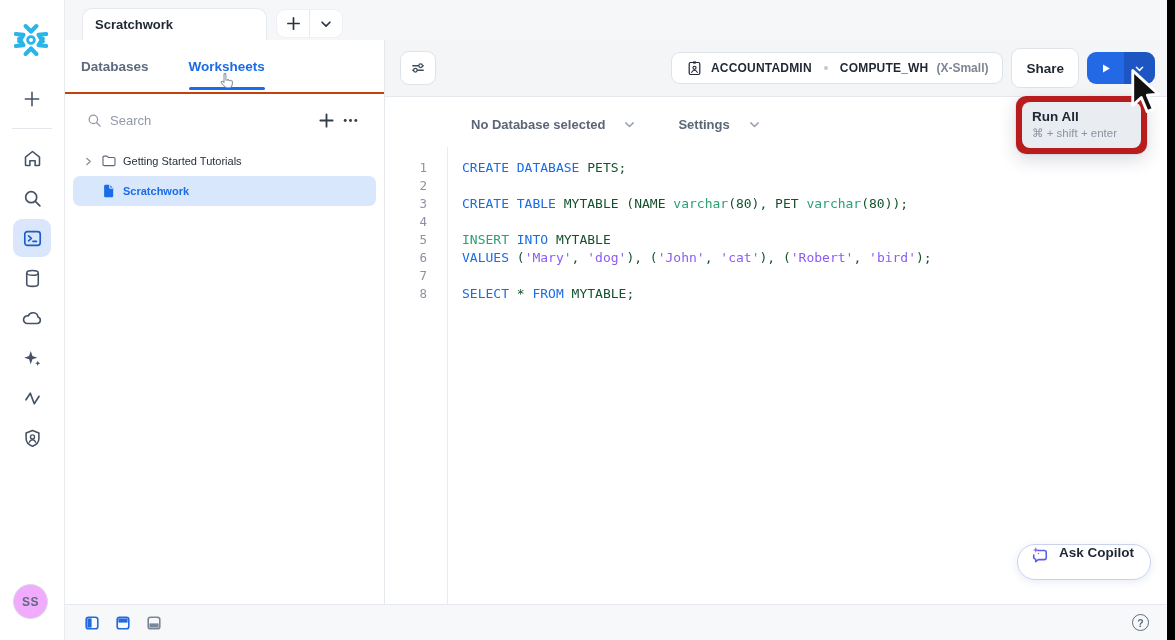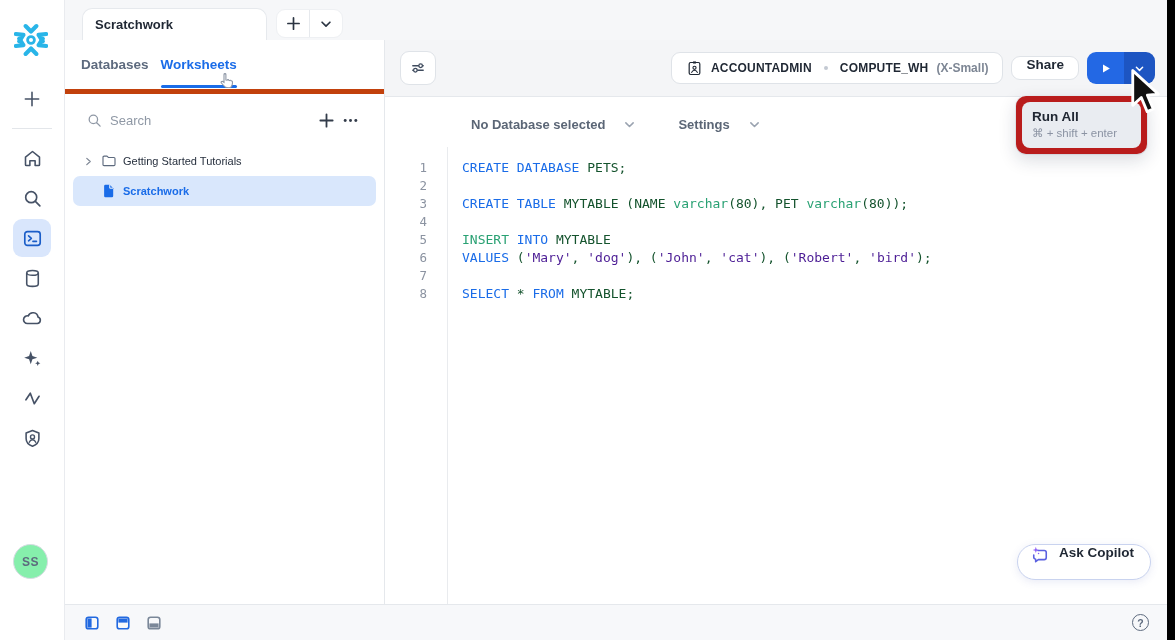--- a/index.html
+++ b/index.html
@@ -7,37 +7,37 @@
   body { font-family:"Liberation Sans", sans-serif; }
   .screen { position:relative; width:1175px; height:640px; background:#fff; overflow:hidden; }
 
   
   .rail { position:absolute; left:0; top:0; width:65px; height:640px; background:#fff; border-right:1px solid #e9ebef; z-index:5; }
   .rail-logo { position:absolute; left:14px; top:23px; width:34px; height:34px; }
   .rail-items { position:absolute; left:0; top:80px; width:64px; display:flex; flex-direction:column; align-items:center; }
   .rail-btn { width:38px; height:38px; margin-bottom:2px; border-radius:9px; display:flex; align-items:center; justify-content:center; cursor:pointer; }
   .rail-btn.active { background:#d9e6fc; }
   .rail-divider { width:40px; height:1px; background:#e3e6ea; margin:8px 0 10px 0; }
-  .rail-avatar { position:absolute; left:13px; top:544px; width:35px; height:35px; border-radius:50%; border:1.5px solid #d7dce3; background:#86efac; display:flex; align-items:center; justify-content:center; font-size:12px; font-weight:bold; color:#5d6a7e; letter-spacing:.5px; }
+  .rail-avatar { position:absolute; left:13px; top:584px; width:35px; height:35px; border-radius:50%; border:1.5px solid #d7dce3; background:#f0abfc; display:flex; align-items:center; justify-content:center; font-size:12px; font-weight:bold; color:#5d6a7e; letter-spacing:.5px; }
 
   
   .main { position:absolute; left:65px; top:0; width:1102px; height:640px; }
 
   
   .tabstrip { position:relative; height:40px; background:#f6f7f9; }
   .ws-tab { position:absolute; left:17px; top:8px; width:185px; height:32px; background:#fff; border:1px solid #e6e9ed; border-bottom:none; border-radius:10px 10px 0 0; display:flex; align-items:center; padding-left:12px; font-size:13px; font-weight:700; color:#1f2733; }
   .newtab-group { position:absolute; left:211px; top:9px; width:67px; height:29px; background:#fff; border:1px solid #eef0f3; border-radius:9px; display:flex; align-items:center; }
   .newtab-group .seg { flex:1; height:100%; display:flex; align-items:center; justify-content:center; cursor:pointer; }
   .newtab-group .sep { width:1px; height:100%; background:#e6e9ed; }
 
   .content { display:flex; height:564px; }
 
   
   .explorer { width:320px; background:#fff; border-right:1px solid #e5e8ec; position:relative; }
-  .exp-header { height:54px; border-bottom:5px solid #c2410c; display:flex; align-items:center; padding-left:16px; gap:12px; }
+  .exp-header { height:54px; border-bottom:2px solid #c2410c; display:flex; align-items:center; padding-left:16px; gap:40px; }
   .exp-tab { font-size:13.5px; font-weight:700; color:#5d6a7e; position:relative; cursor:pointer; }
   .exp-tab.active { color:#1a6ce8; }
   .exp-tab.active::after { content:""; position:absolute; left:0; right:0; bottom:-16px; height:3px; background:#1a6ce8; border-radius:2px; }
   .mini-cursor { position:absolute; left:154px; top:33px; }
 
   .search-row { display:flex; align-items:center; height:40px; margin-top:6px; padding:0 22px 0 22px; }
   .search-row input { border:none; outline:none; font-size:13px; color:#2b3442; margin-left:8px; width:140px; font-family:"Liberation Sans",sans-serif; background:transparent; }
   .search-row input::placeholder { color:#8f98a5; }
   .search-spacer { flex:1; }
   .icon-btn { display:flex; align-items:center; justify-content:center; width:24px; height:24px; cursor:pointer; }
@@ -52,40 +52,40 @@
 
   
   .editor { flex:1; position:relative; background:#fff; }
   .ed-toolbar { height:57px; background:#f4f5f7; border-bottom:1px solid #e5e8ec; display:flex; align-items:center; padding:0 12px 0 15px; }
   .sliders-btn { width:36px; height:34px; background:#fff; border:1px solid #dfe3e8; border-radius:9px; display:flex; align-items:center; justify-content:center; cursor:pointer; }
   .ed-spacer { flex:1; }
   .ctx-pill { height:32px; background:#fff; border:1px solid #dfe3e8; border-radius:9px; display:flex; align-items:center; padding:0 14px; gap:8px; cursor:pointer; }
   .ctx-pill .role, .ctx-pill .wh { font-size:12px; font-weight:800; color:#1f2733; letter-spacing:.2px; }
   .ctx-pill .size { font-size:12px; font-weight:700; color:#7d8694; }
   .ctx-dot { width:4px; height:4px; border-radius:50%; background:#c3c9d2; margin:0 4px; }
-  .share-btn { height:24px; margin-left:8px; background:#fff; border:1px solid #dfe3e8; border-radius:9px; padding:0 14px; font-size:13.5px; font-weight:700; color:#1f2733; display:flex; align-items:flex-start; cursor:pointer; }
+  .share-btn { height:40px; margin-left:8px; background:#fff; border:1px solid #dfe3e8; border-radius:9px; padding:0 14px; font-size:13.5px; font-weight:700; color:#1f2733; display:flex; align-items:center; cursor:pointer; }
   .run-split { height:32px; margin-left:8px; display:flex; border-radius:9px; overflow:hidden; cursor:pointer; }
   .run-main { width:37px; background:#2368e4; display:flex; align-items:center; justify-content:center; }
   .run-caret { width:31px; background:#1d55c2; display:flex; align-items:center; justify-content:center; }
 
   .ed-body { position:relative; height:507px; }
   .sub-bar { display:flex; align-items:center; padding:20px 0 0 86px; gap:14px; }
   .sub-item { display:flex; align-items:center; gap:18px; cursor:pointer; }
   .sub-item span.lbl { font-size:13px; font-weight:700; color:#5b6676; }
   .sub-gap { width:14px; }
 
   .code-area { position:absolute; left:0; right:0; top:50px; bottom:0; }
   .code-area::before { content:""; position:absolute; left:62px; top:0; bottom:0; width:1px; background:#e9ebee; }
   .code-lines { margin-top:12px; font-family:"DejaVu Sans Mono", monospace; font-size:13px; }
   .code-row { display:flex; height:18px; line-height:18px; }
   .code-row .ln { width:62px; text-align:right; padding-right:20px; color:#8b93a1; font-size:12.5px; }
   .code-row .lc { padding-left:15px; white-space:pre; }
   .tok-kw { color:#1a6ce8; }
   .tok-type { color:#29a173; }
-  .tok-str { color:#4c1d95; }
+  .tok-str { color:#8b5cf6; }
   .tok-pl { color:#14532d; }
 
   .copilot-btn { position:absolute; right:16px; bottom:24px; height:36px; background:#fff; border:1px solid #c9d3ef; border-radius:18px; display:flex; align-items:flex-start; padding:0 16px 0 12px; gap:9px; box-shadow:0 2px 8px rgba(70,90,180,.12); cursor:pointer; }
   .copilot-btn .lbl { font-size:13.5px; font-weight:800; color:#1f2733; }
 
   
   .statusbar { height:36px; background:#f7f8fa; border-top:1px solid #e5e8ec; display:flex; align-items:center; padding:0 18px 0 20px; gap:16px; }
   .status-spacer { flex:1; }
   .help-circle { width:17px; height:17px; border:1.4px solid #5d6a7e; border-radius:50%; display:flex; align-items:center; justify-content:center; font-size:10.5px; color:#5d6a7e; font-weight:bold; cursor:pointer; }
 

